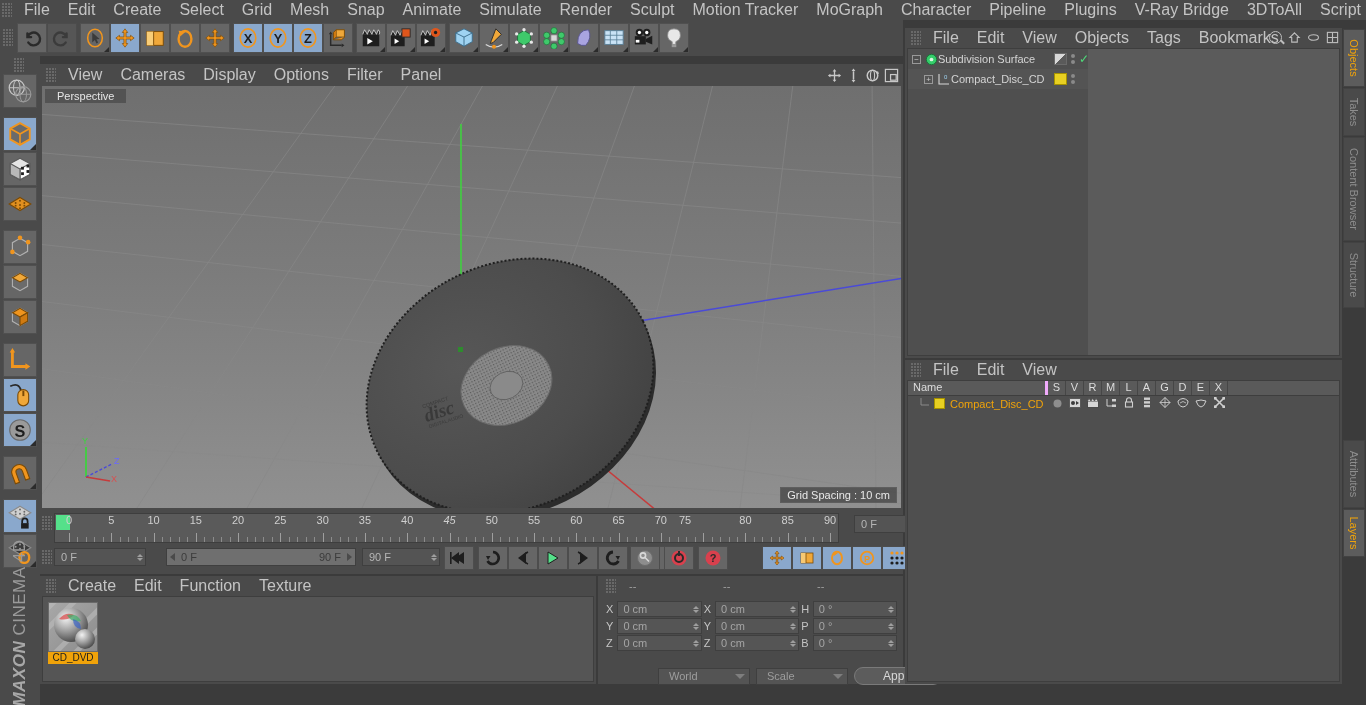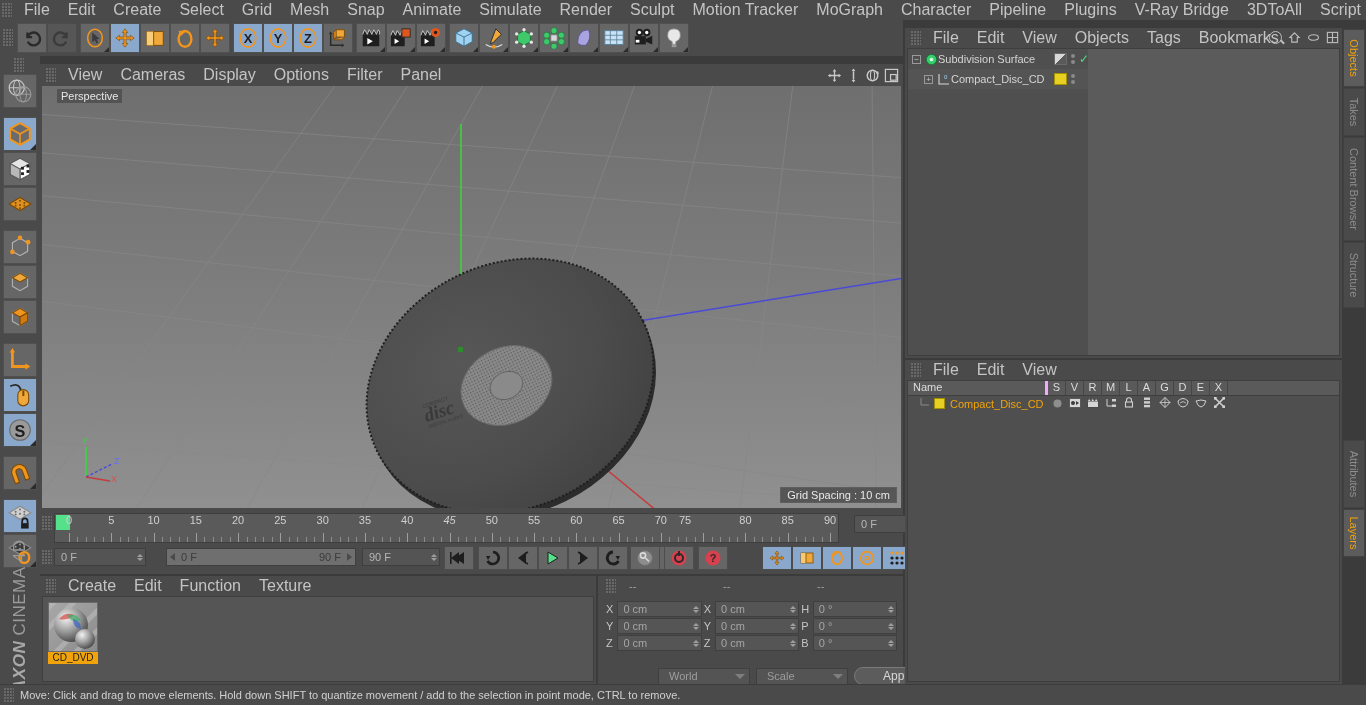--- a/index.html
+++ b/index.html
@@ -107,22 +107,22 @@
     position: absolute; left: 40px; top: 64px; width: 863px; height: 446px;
     background: #4a4a4a;
   }
   #vp-menu { height: 22px; display: flex; align-items: center; }
   #vp-nav { position: absolute; right: 4px; top: 4px; display: flex; gap: 4px; }
   #viewport {
     position: absolute; left: 2px; top: 22px; width: 859px; height: 422px;
     overflow: hidden; background: #7a7a7a;
   }
   #vp-label {
-    position: absolute; left: 15px; top: 3px; z-index: 9;
-    font-size: 11px; color: #e6e6e6; background: rgba(60,60,60,.55); padding: 1px 4px;
+    position: absolute; left: 3px; top: 3px; z-index: 9;
+    font-size: 11px; color: #e6e6e6; background: rgba(60,60,60,.55); padding: 1px 12px;
   }
   #grid-spacing {
     position: absolute; right: 4px; bottom: 5px; z-index: 9;
     font-size: 11px; color: #e8e8e8; background: rgba(55,55,55,.65);
     border: 1px solid #5e5e5e; padding: 1px 6px;
   }
   #axis-gizmo { position: absolute; left: 30px; bottom: 25px; z-index: 9; }
 
   
   #timeline {
@@ -1329,18 +1329,14 @@
       </div>
       <div class="vgap" style="height:130px;"></div>
       <div class="vtab" style="height:68px;">
         <span>Attributes</span>
       </div>
       <div class="vtab sel" style="height:48px;">
         <span>Layers</span>
       </div>
     </div>
 
-  <div id="statusbar">
-    <div class="gripper" style="margin-left:4px;"></div>
-    <span id="status-text">Move: Click and drag to move elements. Hold down SHIFT to quantize movement / add to the selection in point mode, CTRL to remove.</span>
-  </div>
 
 </div>
 
 </body></html>

